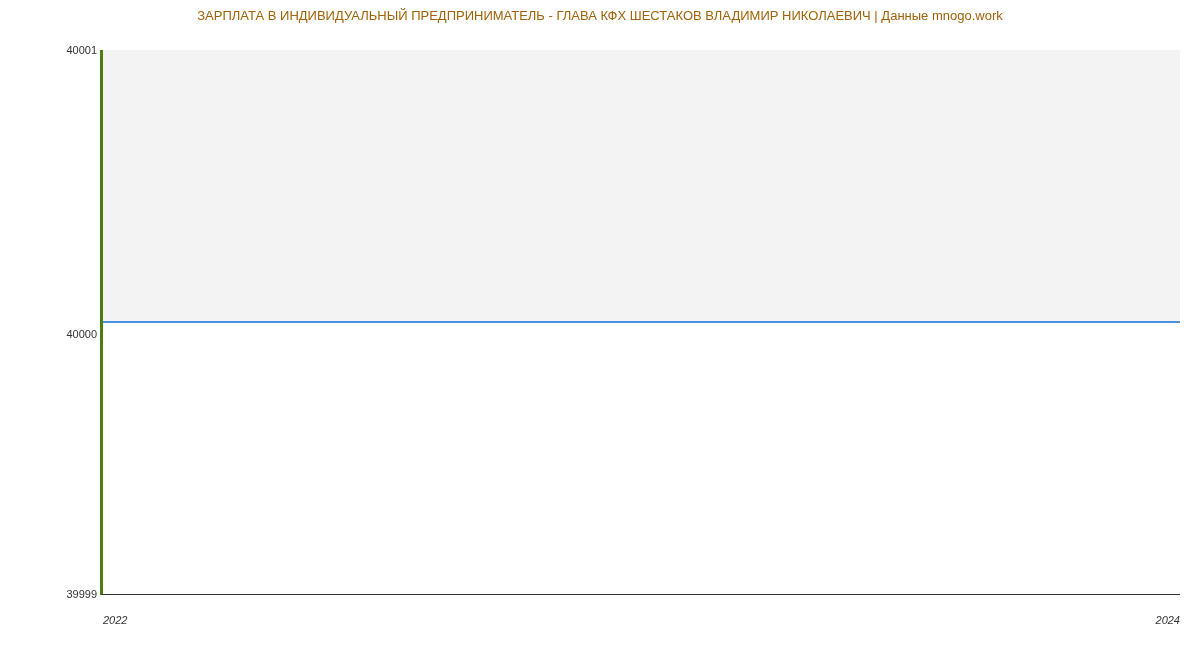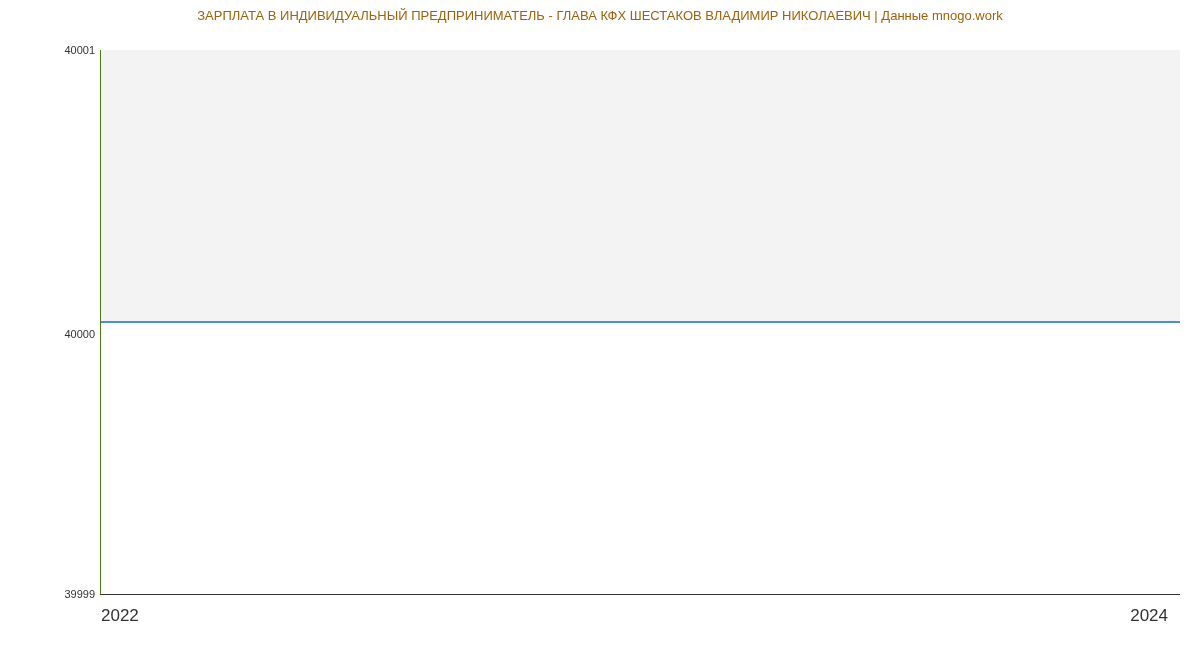--- a/index.html
+++ b/index.html
@@ -27,21 +27,21 @@
       left: 100px;
       right: 20px;
       bottom: 35px;
     }
     .plot-area {
       position: absolute;
       top: 20px;
       left: 0;
       right: 0;
       bottom: 20px;
-      border-left: 1px solid #4d7c0f;
+      border-left: 3px solid #4d7c0f;
       border-bottom: 1px solid #333;
     }
     .plot-bg-top {
       position: absolute;
       top: 0;
       left: 0;
       right: 0;
       height: 50%;
       background: #f3f3f3;
     }
@@ -77,31 +77,32 @@
     .y-tick-mid {
       top: 50%;
       margin-top: 12px;
     }
     .y-tick-bot {
       top: 100%;
     }
     .x-tick {
       position: absolute;
       top: 100%;
-      padding-top: 12px;
-      font-size: 17px;
+      padding-top: 20px;
+      font-size: 11px;
       color: #333;
       transform: translateX(-50%);
+      font-style: italic;
     }
     .x-tick-left {
       left: 0;
       transform: translateX(0);
     }
     .x-tick-right {
-      right: 12px;
+      right: 0;
       left: auto;
       transform: translateX(0);
     }
   </style>
 </head>
 <body>
 
 <div class="chart-title">ЗАРПЛАТА В ИНДИВИДУАЛЬНЫЙ ПРЕДПРИНИМАТЕЛЬ - ГЛАВА КФХ ШЕСТАКОВ ВЛАДИМИР НИКОЛАЕВИЧ | Данные mnogo.work</div>
 
 <div class="chart-container">

